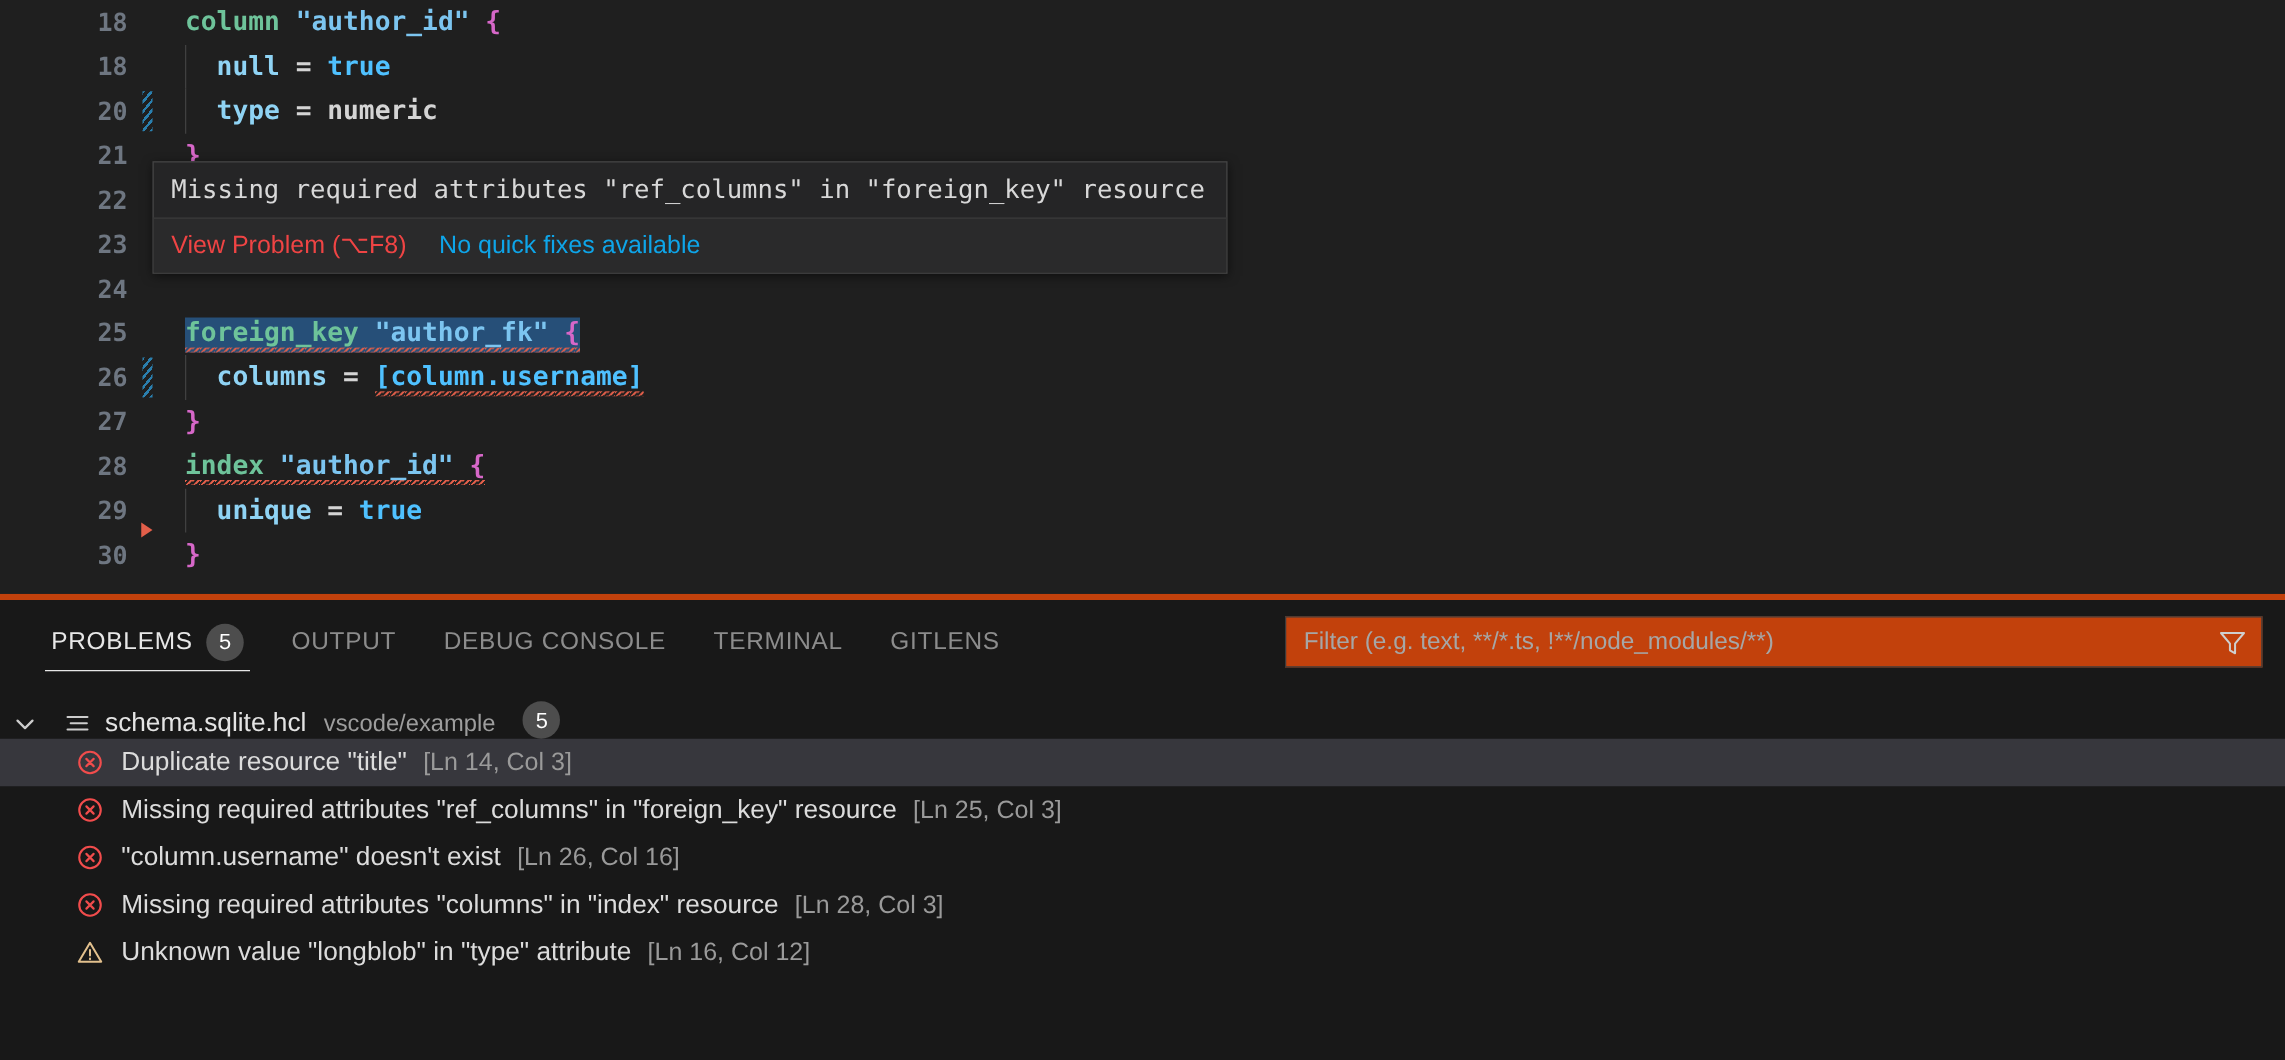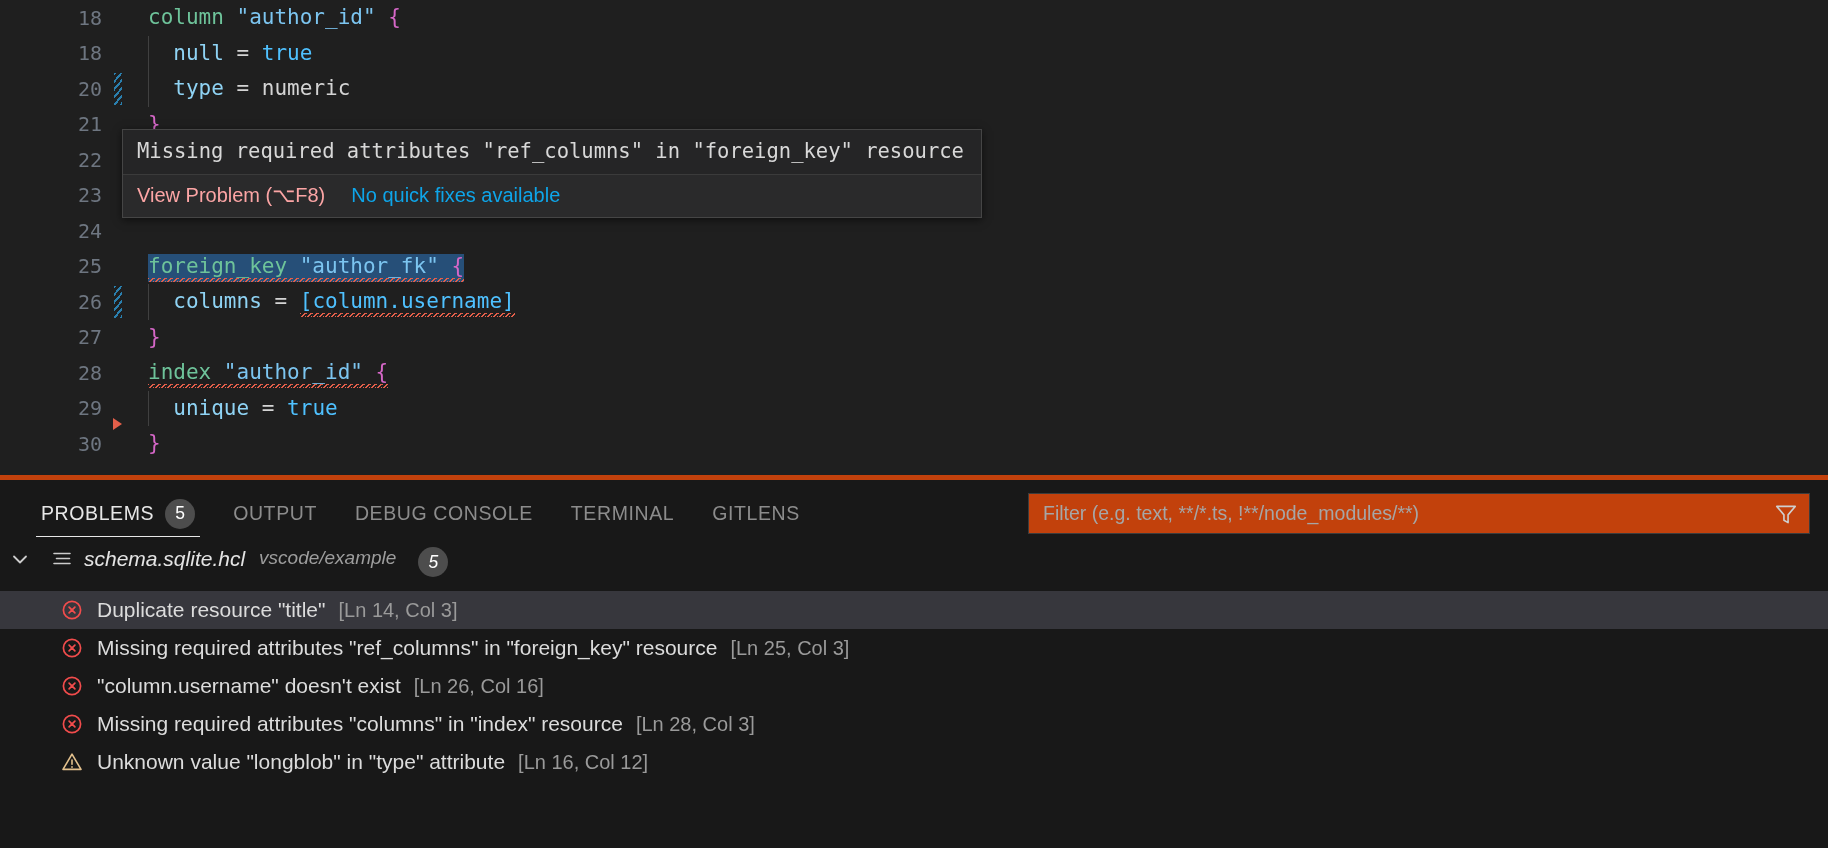--- a/index.html
+++ b/index.html
@@ -17,20 +17,21 @@
     height: 475px;
     background: #1f1f1f;
     overflow: hidden;
     flex: none;
   }
   .code-line {
     position: relative;
     height: 35.5px;
     display: flex;
     align-items: center;
+    font-weight: bold;
   }
   .gutter {
     width: 108px;
     flex: none;
     display: flex;
     align-items: center;
     justify-content: flex-end;
     height: 100%;
     position: relative;
   }
@@ -129,21 +130,21 @@
   }
   #hover .hv-actions {
     border-top: 1px solid #3b3b3b;
     background: #2a2a2b;
     padding: 8px 14px 10px 14px;
     display: flex;
     align-items: baseline;
     gap: 26px;
     font-size: 20px;
   }
-  #hover .hv-link { color: #fca5a5; cursor: pointer; }
+  #hover .hv-link { color: #ef4444; cursor: pointer; }
   #hover .hv-note { color: #0ea5e9; }
 
   
   #panel {
     flex: 1;
     background: #181818;
     border-top: 5px solid #c2410c;
     display: flex;
     flex-direction: column;
     overflow: hidden;
@@ -210,26 +211,25 @@
     font-size: 19.5px;
     font-family: "Liberation Sans", sans-serif;
   }
   #filter-input::placeholder { color: #a6a6a6; }
   .funnel-icon { width: 26px; height: 26px; flex: none; cursor: pointer; }
 
   
   #problem-list { flex: 1; overflow: hidden; }
   .file-row {
     display: flex;
-    align-items: flex-start;
+    align-items: flex-end;
     height: 44px;
     padding-left: 8px;
     gap: 10px;
     cursor: pointer;
-    font-style: italic;
   }
   .chev { width: 24px; height: 24px; flex: none; }
   .file-icon { width: 24px; height: 24px; flex: none; margin-left: 8px; }
   .file-name { color: #e4e4e4; font-size: 21px; }
   .file-path { color: #9d9d9d; font-size: 19px; margin-left: 4px; }
   .file-badge {
     margin-left: 12px;
     background: #4d4d4d;
     color: #fff;
     border-radius: 999px;

